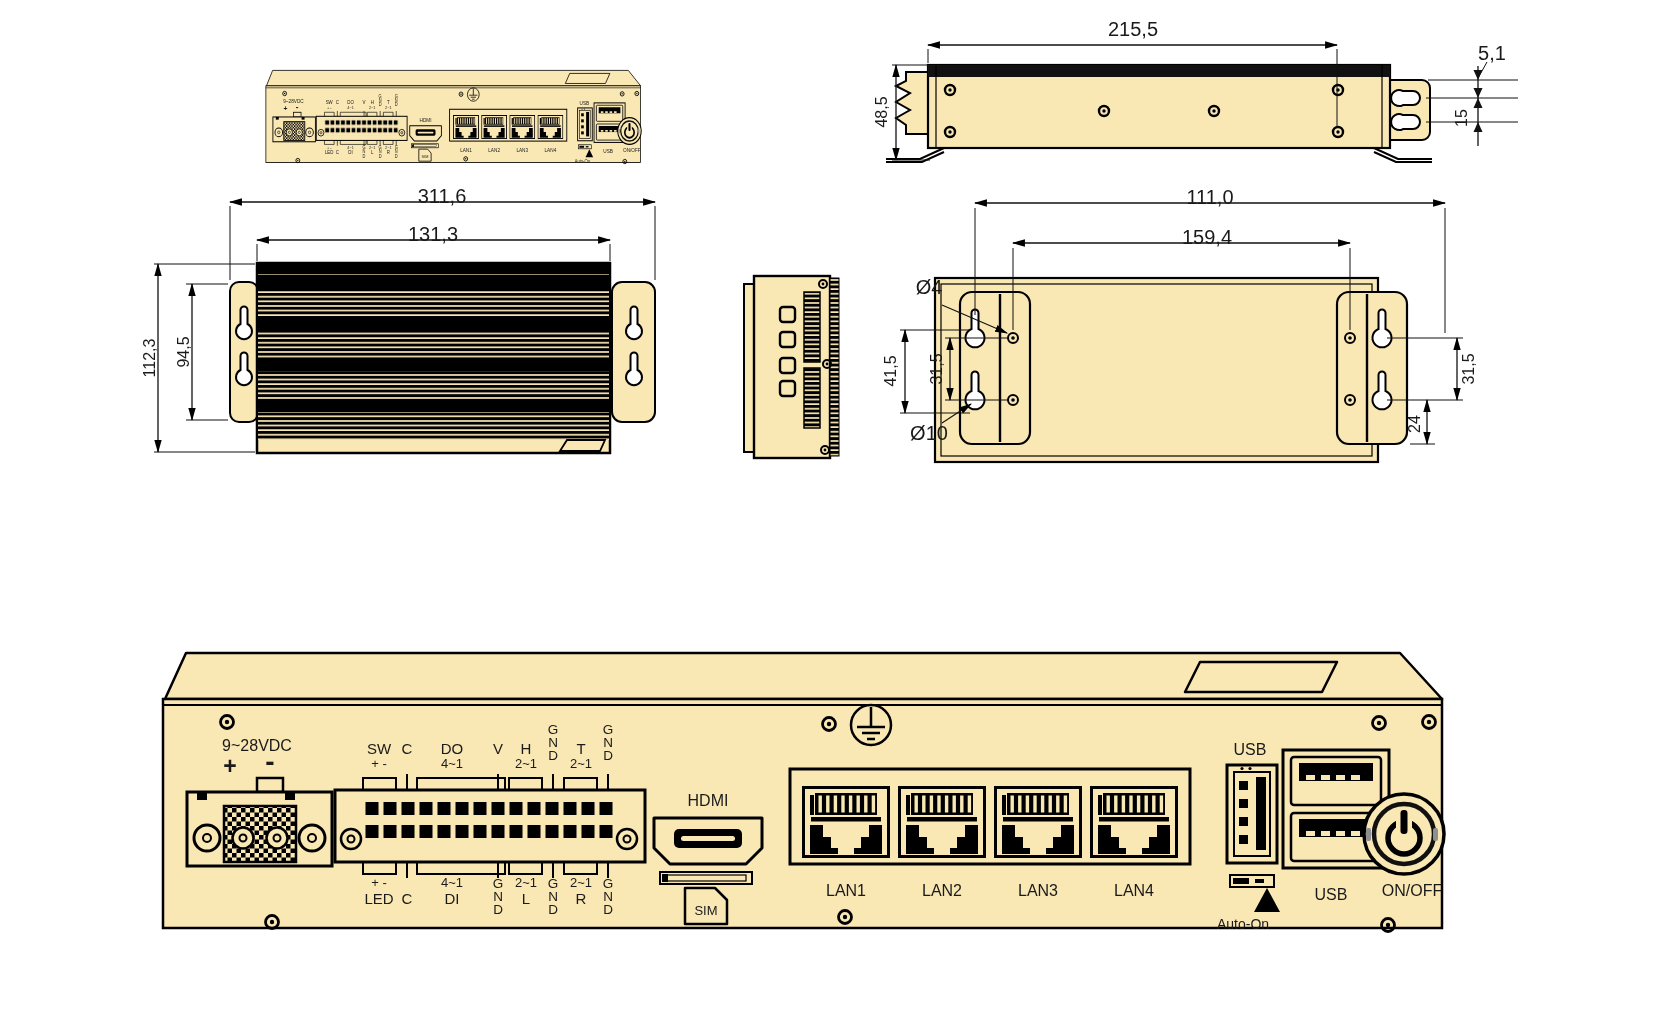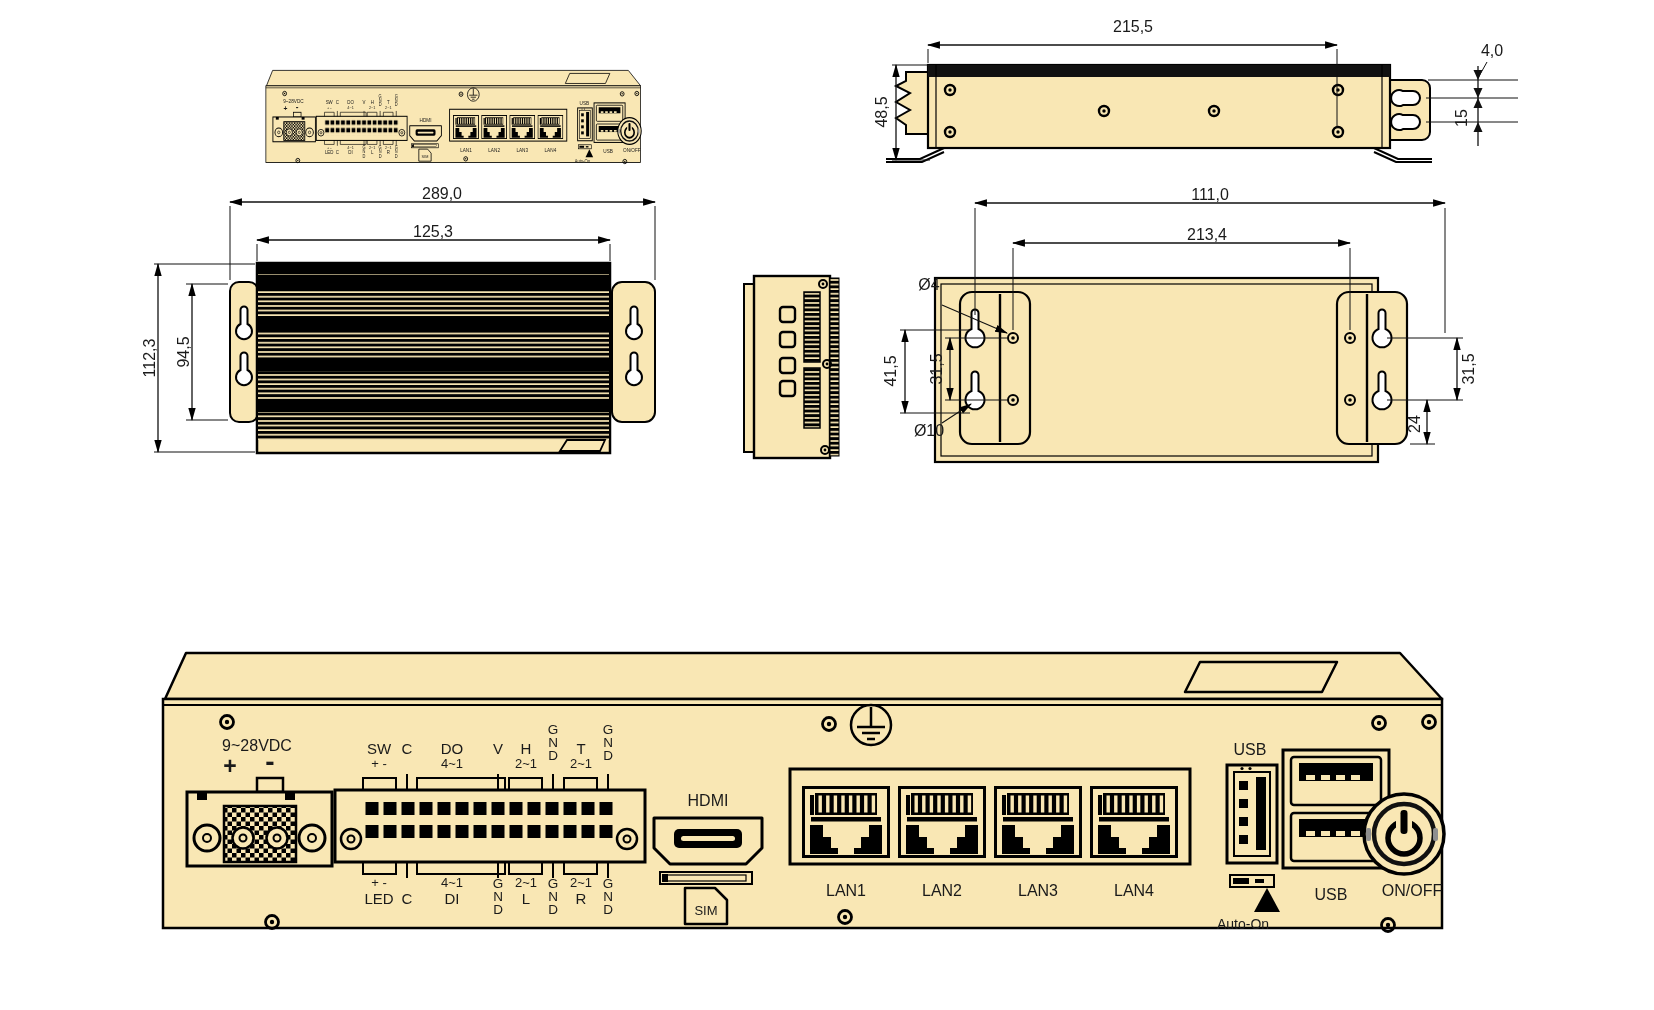--- a/index.html
+++ b/index.html
@@ -1,20 +1,20 @@
 <!DOCTYPE html>
 <html><head>
 <meta charset="utf-8">
 <style>
   html,body{margin:0;padding:0;background:#fff}
   .canvas{position:relative;width:1654px;height:1010px;background:#fff;overflow:hidden;
           font-family:"Liberation Sans",sans-serif;color:#1a1a1a}
   .view{position:absolute}
   svg{display:block;overflow:visible}
-  .dlab{position:absolute;transform:translateX(-50%);font-size:16px;white-space:nowrap}
+  .dlab{position:absolute;transform:translateX(-50%);font-size:20px;white-space:nowrap}
   .rlab{position:absolute;transform:translate(-50%,-50%) rotate(-90deg);font-size:16px;white-space:nowrap}
   .flab{position:absolute;transform:translateX(-50%);font-size:15px;white-space:nowrap}
   .slab{position:absolute;transform:translateX(-50%);font-size:13px;white-space:nowrap}
   .vlab{position:absolute;transform:translateX(-50%);font-size:13.5px;line-height:.95;width:14px;
         word-break:break-all;text-align:center}
   .plus{position:absolute;transform:translateX(-50%);font-size:23px;font-weight:bold}
   .minus{position:absolute;transform:translateX(-50%);font-size:28px;font-weight:bold}
   .front-pos{position:absolute;left:160px;top:610px;width:1282px;height:322px}
   [data-name="mini-front-view"]{position:absolute;left:265px;top:56px;width:1282px;height:322px;
         transform:scale(0.293,0.335);transform-origin:0 0}
@@ -112,21 +112,21 @@
       <g fill="#111" stroke="none">
         <path d="M608,62 l-4.5,-10 h9 z"></path>
             <path d="M608,80 l-4.5,10 h9 z"></path>
         <path d="M608,80 l-4.5,-10 h9 z"></path>
             <path d="M608,104 l-4.5,10 h9 z"></path>
       </g>
     </g>
   </svg>
   <span class="dlab" style="left:263px;top:0" data-name="dim-label-width">215,5</span>
   <span class="rlab" style="left:12px;top:94px" data-name="dim-label-height">48,5</span>
-  <span class="dlab" style="left:622px;top:24px" data-name="dim-label-slot-offset">4,0</span>
+  <span class="dlab" style="left:622px;top:24px" data-name="dim-label-slot-offset">5,1</span>
   <span class="rlab" style="left:592px;top:100px" data-name="dim-label-slot-pitch">15</span>
 </div>
 
 <div class="view" style="left:140px;top:178px;width:560px;height:290px" data-name="top-view">
   <svg width="560" height="290" data-name="top-view-drawing">
     <defs>
       <marker id="arC" viewBox="0 0 12 8" markerWidth="13" markerHeight="9" refX="11" refY="4" orient="auto-start-reverse" markerUnits="userSpaceOnUse">
             <path d="M12,4 0,0.6 0,7.4Z"></path>
           </marker>
       <pattern id="finsC" width="8" height="4.6" patternUnits="userSpaceOnUse">
@@ -165,22 +165,22 @@
       <line x1="117" y1="66" x2="117" y2="83" stroke-width="1"></line>
       <line x1="470" y1="66" x2="470" y2="83" stroke-width="1"></line>
       <line x1="18" y1="86" x2="18" y2="274" stroke-width="1.3" marker-start="url(#arC)" marker-end="url(#arC)"></line>
       <line x1="14" y1="86" x2="115" y2="86" stroke-width="1"></line>
       <line x1="14" y1="274" x2="115" y2="274" stroke-width="1"></line>
       <line x1="52" y1="106" x2="52" y2="242" stroke-width="1.3" marker-start="url(#arC)" marker-end="url(#arC)"></line>
       <line x1="46" y1="106" x2="88" y2="106" stroke-width="1"></line>
       <line x1="46" y1="242" x2="88" y2="242" stroke-width="1"></line>
     </g>
   </svg>
-  <span class="dlab" style="left:302px;top:7px" data-name="dim-label-overall-width">289,0</span>
-  <span class="dlab" style="left:293px;top:45px" data-name="dim-label-fin-width">125,3</span>
+  <span class="dlab" style="left:302px;top:7px" data-name="dim-label-overall-width">311,6</span>
+  <span class="dlab" style="left:293px;top:45px" data-name="dim-label-fin-width">131,3</span>
   <span class="rlab" style="left:10px;top:180px" data-name="dim-label-overall-depth">112,3</span>
   <span class="rlab" style="left:44px;top:174px" data-name="dim-label-bracket-depth">94,5</span>
 </div>
 
 <div class="view" style="left:736px;top:244px;width:120px;height:228px" data-name="end-view">
   <svg width="120" height="228" data-name="end-view-drawing">
     <defs>
       <pattern id="finsD" width="8" height="4.6" patternUnits="userSpaceOnUse">
         <rect width="8" height="4.6" fill="#F9E7B4"></rect>
             <rect width="8" height="2.9" fill="#000"></rect>
@@ -269,21 +269,21 @@
       <line x1="100" y1="163" x2="163" y2="163" stroke-width="1"></line>
       <line x1="100" y1="225" x2="163" y2="225" stroke-width="1"></line>
       <line x1="612" y1="163" x2="612" y2="225" stroke-width="1.3" marker-start="url(#arE)" marker-end="url(#arE)"></line>
       <line x1="542" y1="163" x2="618" y2="163" stroke-width="1"></line>
       <line x1="542" y1="225" x2="618" y2="225" stroke-width="1"></line>
       <line x1="582" y1="225" x2="582" y2="269" stroke-width="1.3" marker-start="url(#arE)" marker-end="url(#arE)"></line>
       <line x1="565" y1="269" x2="590" y2="269" stroke-width="1"></line>
     </g>
   </svg>
   <span class="dlab" style="left:365px;top:11px" data-name="dim-label-overall-width">111,0</span>
-  <span class="dlab" style="left:362px;top:51px" data-name="dim-label-hole-span">213,4</span>
+  <span class="dlab" style="left:362px;top:51px" data-name="dim-label-hole-span">159,4</span>
   <span class="dlab" style="left:84px;top:101px" data-name="dim-label-hole-small">Ø4</span>
   <span class="dlab" style="left:84px;top:247px" data-name="dim-label-hole-large">Ø10</span>
   <span class="rlab" style="left:46px;top:196px" data-name="dim-label-left-outer">41,5</span>
   <span class="rlab" style="left:92px;top:194px" data-name="dim-label-left-inner">31,5</span>
   <span class="rlab" style="left:624px;top:194px" data-name="dim-label-right-pitch">31,5</span>
   <span class="rlab" style="left:570px;top:249px" data-name="dim-label-right-offset">24</span>
 </div>
 
 <div class="view front-pos" data-name="front-panel-view">
   <svg width="1282" height="322" data-name="front-panel-drawing">

